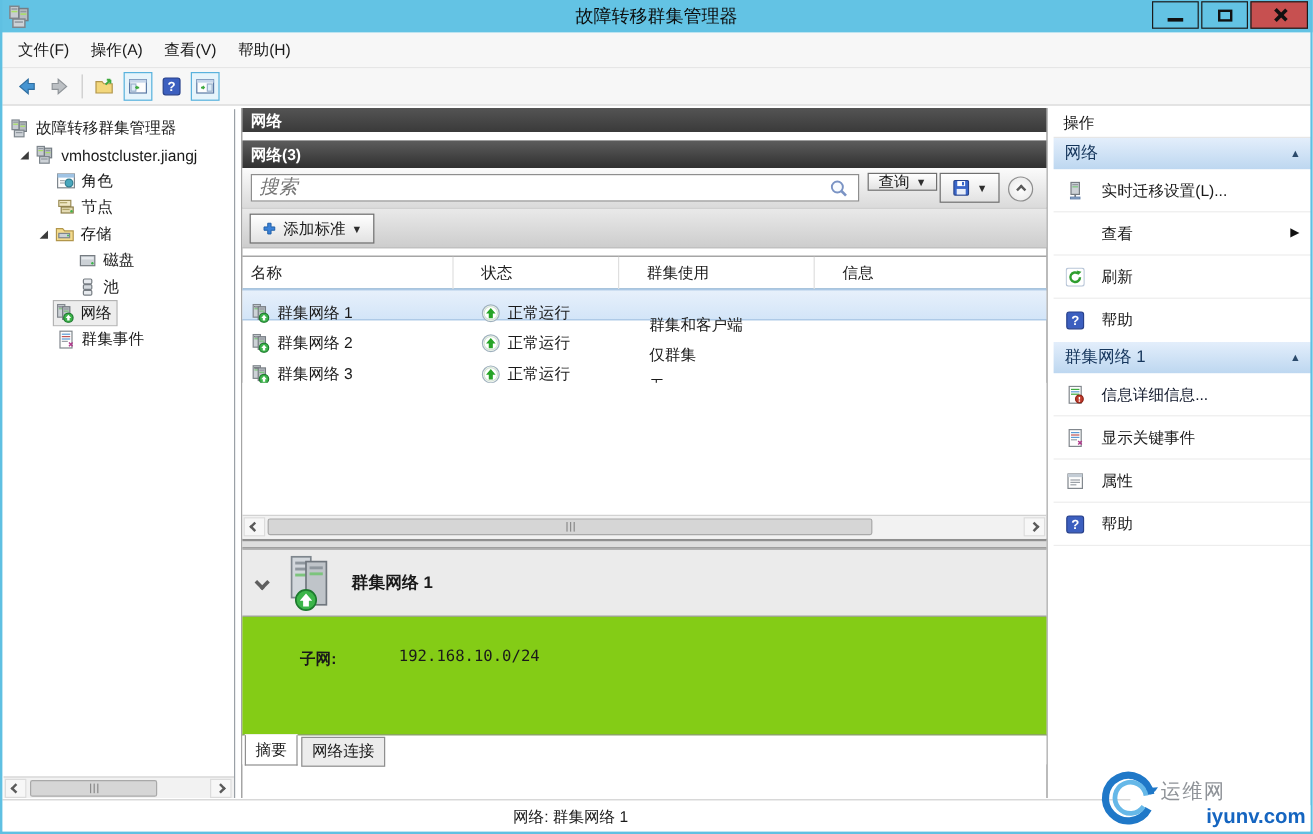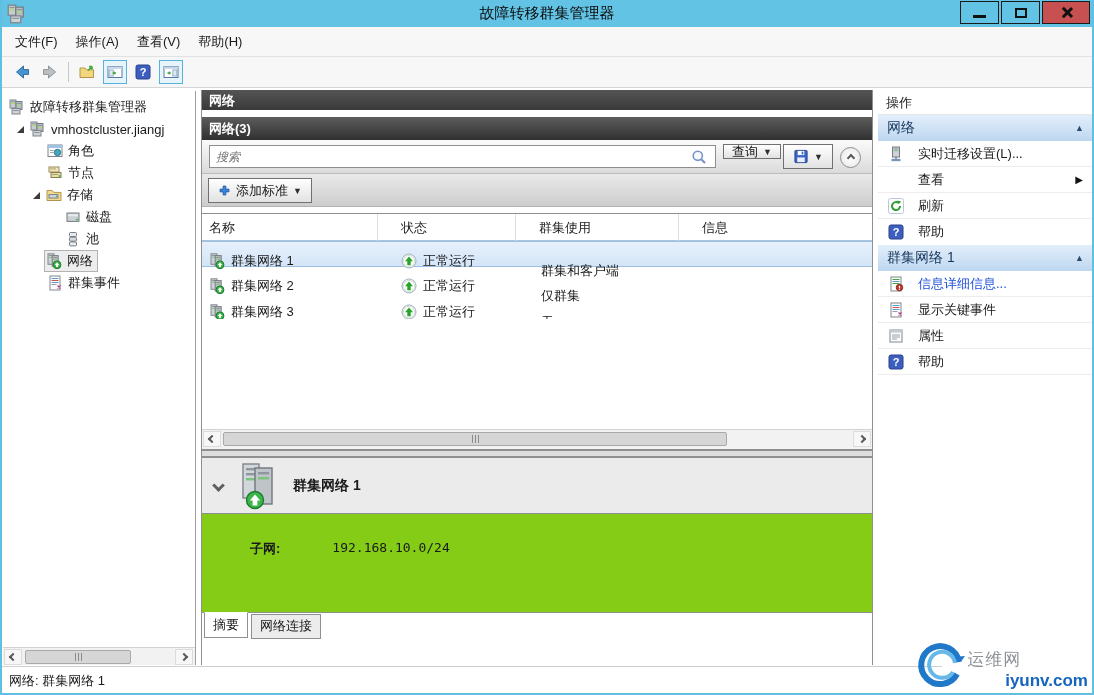--- a/index.html
+++ b/index.html
@@ -55,21 +55,21 @@
   .chev { width:6px; height:6px; border-left:2px solid #5a5a5a; border-bottom:2px solid #5a5a5a; }
   .chev.l { transform:rotate(45deg); } .chev.r { transform:rotate(225deg); }
   .chev.u { transform:rotate(135deg); }
 
   
   .main { position:absolute; left:201px; top:90px; width:672px; height:575px; background:#fff; border-left:1px solid #8f8f8f; border-right:1px solid #8f8f8f; display:flex; flex-direction:column; }
   .m-h1 { height:20px; background:linear-gradient(#545454,#3a3a3a); color:#fff; font-weight:bold; padding:2px 0 0 7px; }
   .m-gap { height:7px; } .m-gap2 { height:6px; }
   .m-h2 { height:23px; background:linear-gradient(#5d5d5d,#303030); color:#fff; font-weight:bold; padding:3px 0 0 7px; }
   .m-search { height:34px; background:linear-gradient(#fbfbfb,#dadada); border-bottom:1px solid #bdbdbd; position:relative; }
-  .search-box { position:absolute; left:7px; top:5px; width:507px; height:23px; border:1px solid #8e8e8e; background:#fff; font-style:italic; font-size:12px; color:#4a4a4a; padding:0 26px 0 6px; font-family:"Liberation Sans","DejaVu Sans",sans-serif; }
+  .search-box { position:absolute; left:7px; top:5px; width:507px; height:23px; border:1px solid #8e8e8e; background:#fff; font-style:italic; font-size:16px; color:#4a4a4a; padding:0 26px 0 6px; font-family:"Liberation Sans","DejaVu Sans",sans-serif; }
   .search-mag { position:absolute; left:489px; top:9px; }
   .btn { display:flex; align-items:center; justify-content:center; gap:5px; background:linear-gradient(#ffffff,#e2e2e2); border:1px solid #707070; font-size:13px; }
   .q-btn { position:absolute; left:521px; top:4px; width:58px; height:15px; }
   .s-btn { position:absolute; left:581px; top:4px; width:50px; height:25px; }
   .c-btn { position:absolute; left:638px; top:7px; width:21px; height:21px; border-radius:50%; border:1px solid #8e8e8e; background:radial-gradient(#ffffff,#e6e6e6); display:flex; align-items:center; justify-content:center; }
   .dd { font-size:9px; color:#2e2e2e; }
   .m-criteria { height:33px; background:linear-gradient(#e9e9e9,#cdcdcd); border-bottom:1px solid #b3b3b3; position:relative; }
   .ac-btn { position:absolute; left:6px; top:4px; height:25px; padding:0 9px; }
   .m-list { height:237px; border-top:1px solid #8f8f8f; border-bottom:1px solid #8f8f8f; display:flex; flex-direction:column; position:relative; }
   .grid-row { display:grid; grid-template-columns:176px 122px 147px 1fr; align-items:center;gap:16px; }
@@ -91,28 +91,28 @@
   .m-tabs { height:24px; display:flex; align-items:flex-start; padding-left:2px; background:#fff; }
   .tab { padding:2px 8px 3px 8px; border:1px solid #8f8f8f; margin-right:3px; }
   .tab.active { border-top:1px solid #fff; background:#fff; margin-top:-1px; padding-top:3px; }
   .tab.inactive { background:#ececec; margin-top:1px; }
 
   
   .actions { position:absolute; left:878px; top:90px; width:215px; height:576px; background:#fff; }
   .a-title { height:25px; padding:4px 0 0 8px; border-bottom:1px solid #e6e6e6; }
   .a-sec { height:26px; background:linear-gradient(#e3eefb,#bdd7f0); color:#16365c; display:flex; align-items:center; padding:0 9px; font-size:14px; }
   .a-sec .sec-arr { margin-left:auto; font-size:9px; color:#2b4a6b; }
-  .a-item { height:26px; display:flex; align-items:center; padding-left:10px; border-bottom:1px solid #ededed; }
+  .a-item { height:36px; display:flex; align-items:center; padding-left:10px; border-bottom:1px solid #ededed; }
   .a-item .albl { margin-left:14px; }
   .a-item.noicon .albl { margin-left:30px; }
-  .a-item.disabled { color:#1d4ed8; }
+  .a-item.disabled { color:#0f172a; }
   .sub-arr { margin-left:auto; margin-right:10px; font-size:10px; color:#111; }
 
   
-  .statusbar { position:absolute; left:2px; top:666px; width:940px; height:27px; background:#fff; border-top:1px solid #cfcfcf; padding:5px 0 0 7px; z-index:5; }
+  .statusbar { position:absolute; left:2px; top:666px; width:940px; height:27px; background:#fff; border-top:1px solid #cfcfcf; padding:5px 0 0 7px; z-index:5;text-align:center; }
 
   
   .watermark { position:absolute; right:2px; bottom:3px; z-index:60; display:flex; align-items:flex-end; }
   .wm-text { display:flex; flex-direction:column; align-items:flex-start; }
   .wm-name { font-size:17px; color:#8f9398; text-shadow:0 0 2px #fff, 0 0 2px #fff; letter-spacing:1px; }
   .wm-domain { font-size:17px; font-weight:bold; color:#1565c0; background:#fff; padding:0 4px 1px 2px;margin-left:36px; }
 </style>
 </head>
 <body>
 

